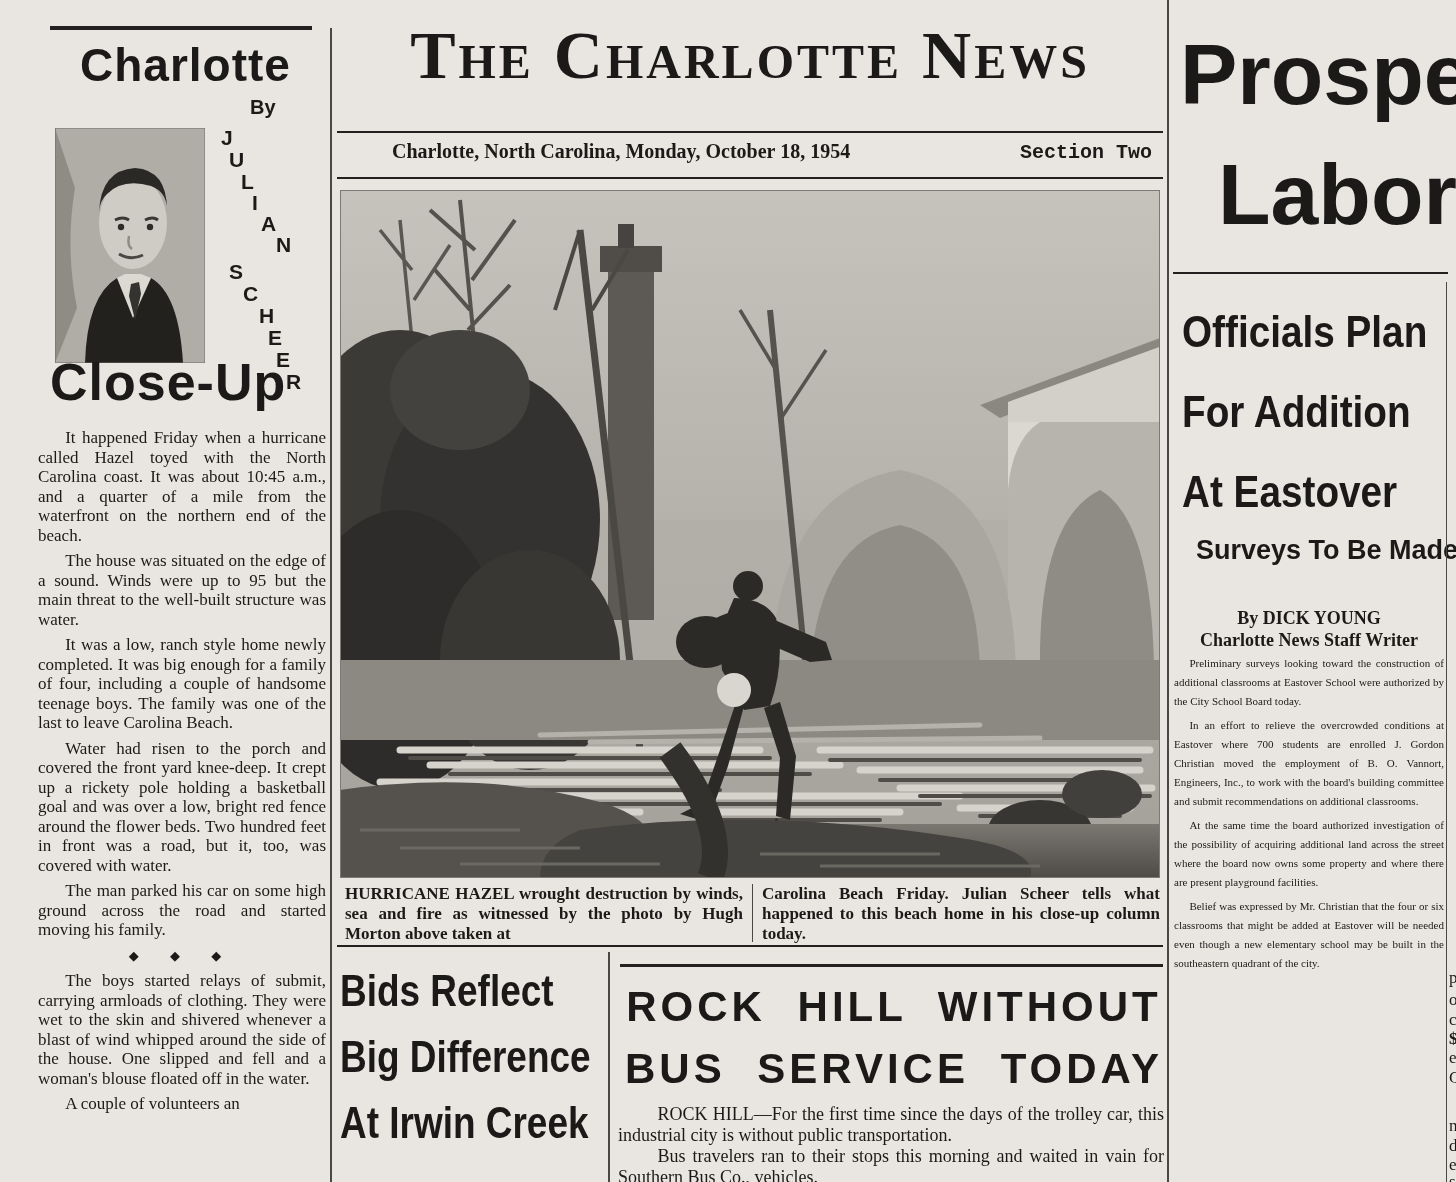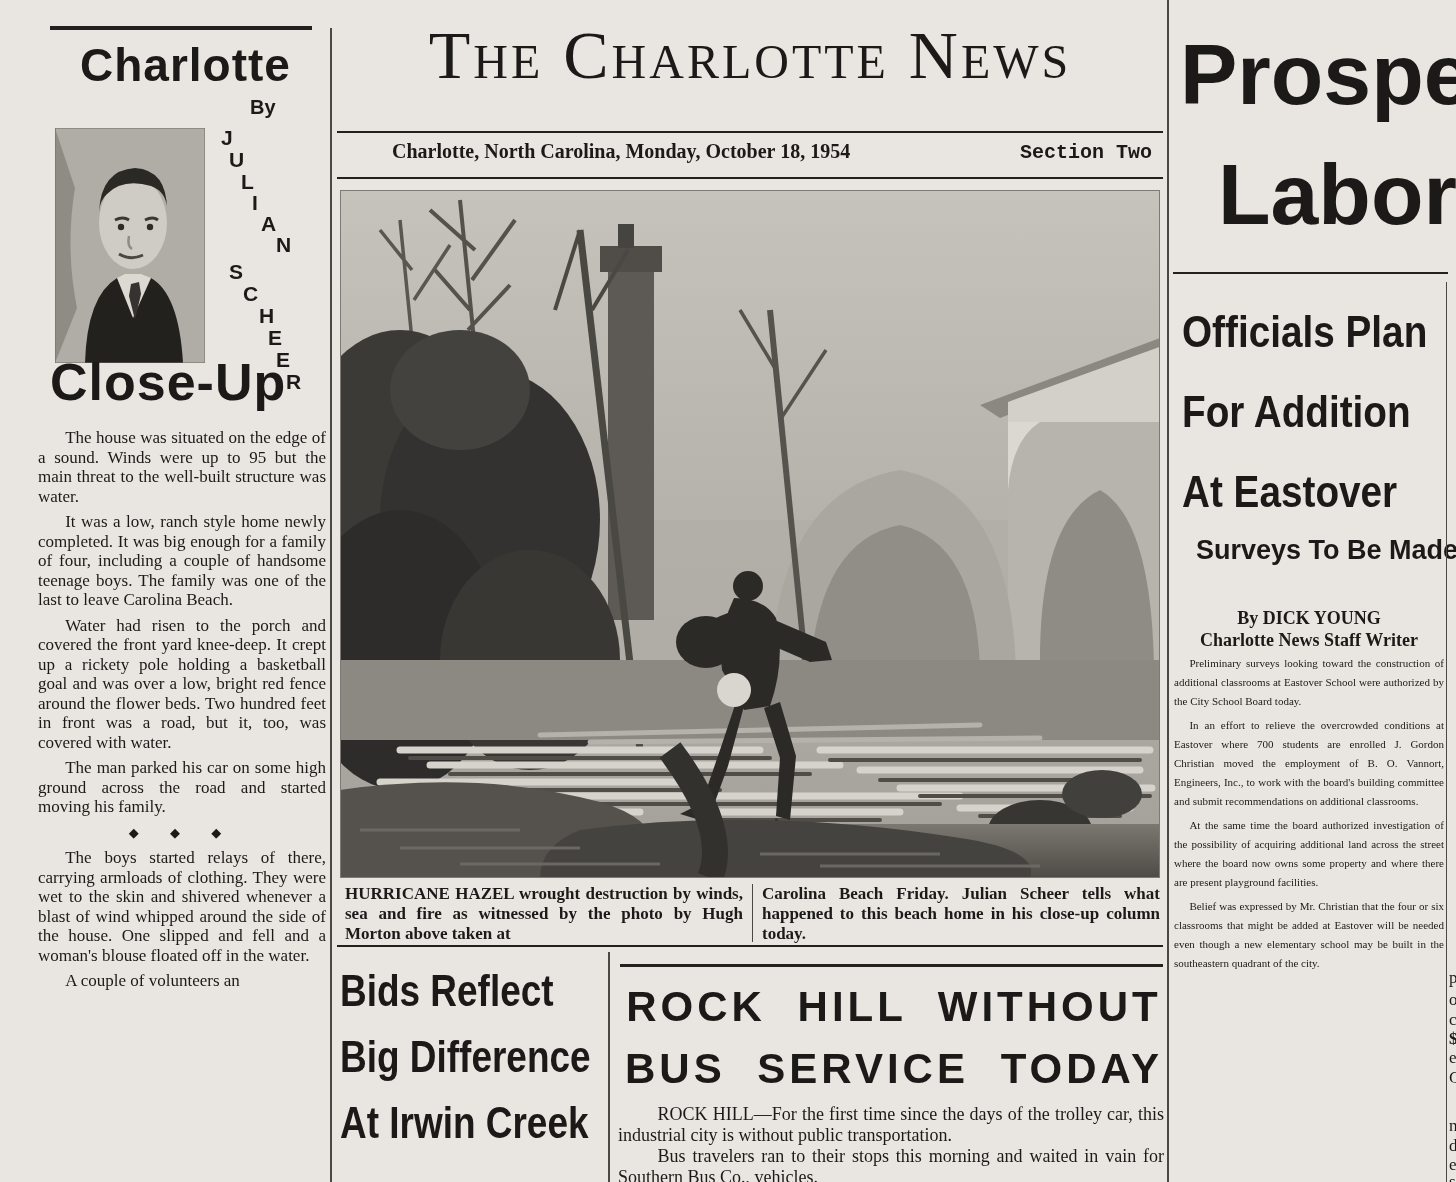--- a/index.html
+++ b/index.html
@@ -14,21 +14,21 @@
   
   .kicker{font-family:"Liberation Sans",sans-serif;font-weight:bold;font-size:46px;letter-spacing:1px;margin-left:24px;}
   .by-label{font-family:"Liberation Sans",sans-serif;font-weight:bold;font-size:20px;}
   .diag-letter{position:absolute;font-family:"Liberation Sans",sans-serif;font-weight:bold;font-size:21px;}
   .closeup{font-family:"Liberation Sans",sans-serif;font-weight:bold;font-size:52px;letter-spacing:1px;}
   .bodycol{font-size:17px;line-height:19.5px;text-align:justify;}
   .bodycol p{margin:0 0 6px 0;text-indent:1.6em;}
   .separator{ text-align:center;font-size:13px;letter-spacing:14px;margin:2px 0 4px 0;text-indent:0 !important;}
   
   .masthead{
-    font-family:"Liberation Serif",serif;font-weight:normal;font-size:68px;
+    font-family:"Liberation Serif",serif;font-weight:bold;font-size:68px;
     font-variant:small-caps;letter-spacing:3px;text-align:center;white-space:nowrap;
   }
   .dateline{font-family:"Liberation Serif",serif;font-weight:bold;font-size:20px;white-space:nowrap;}
   
   .caption{font-size:17px;line-height:20px;font-weight:bold;text-align:justify;}
   .headline-cond{
     font-family:"Liberation Sans",sans-serif;font-weight:bold;font-size:44px;
     line-height:66px;transform:scaleX(0.84);transform-origin:left top;white-space:nowrap;
   }
   .rockhead{
@@ -94,26 +94,27 @@
   <span class="diag-letter" style="left:243px;top:282px;">C</span>
   <span class="diag-letter" style="left:259px;top:304px;">H</span>
   <span class="diag-letter" style="left:268px;top:326px;">E</span>
   <span class="diag-letter" style="left:276px;top:348px;">E</span>
   <span class="diag-letter" style="left:286px;top:370px;">R</span>
 </div>
 
 <div class="abs closeup" style="left:50px;top:352px;">Close-Up</div>
 
 <div class="abs bodycol" style="left:38px;top:428px;width:288px;height:754px;overflow:hidden;">
+  <p>It happened Friday when a hurricane called Hazel toyed with the North Carolina coast. It was about 10:45 a.m., and a quarter of a mile from the waterfront on the northern end of the beach.</p>
   <p>The house was situated on the edge of a sound. Winds were up to 95 but the main threat to the well-built structure was water.</p>
   <p>It was a low, ranch style home newly completed. It was big enough for a family of four, including a couple of handsome teenage boys. The family was one of the last to leave Carolina Beach.</p>
   <p>Water had risen to the porch and covered the front yard knee-deep. It crept up a rickety pole holding a basketball goal and was over a low, bright red fence around the flower beds. Two hundred feet in front was a road, but it, too, was covered with water.</p>
   <p>The man parked his car on some high ground across the road and started moving his family.</p>
   <p class="separator">◆ ◆ ◆</p>
-  <p>The boys started relays of there, carrying armloads of clothing. They were wet to the skin and shivered whenever a blast of wind whipped around the side of the house. One slipped and fell and a woman's blouse floated off in the water.</p>
+  <p>The boys started relays of submit, carrying armloads of clothing. They were wet to the skin and shivered whenever a blast of wind whipped around the side of the house. One slipped and fell and a woman's blouse floated off in the water.</p>
   <p>A couple of volunteers an</p>
 </div>
 
 <div class="rule-v" style="left:330px;top:28px;width:2px;height:1154px;"></div>
 
 <div class="abs masthead" style="left:340px;top:16px;width:820px;">The Charlotte News</div>
 
 <div class="rule-h" style="left:337px;top:131px;width:826px;height:2px;"></div>
 <div class="abs dateline" style="left:392px;top:140px;">Charlotte, North Carolina, Monday, October 18, 1954</div>
 <div class="abs dateline" style="left:1020px;top:141px;width:140px;text-align:left;font-family:Liberation Mono, monospace;">Section Two</div>

